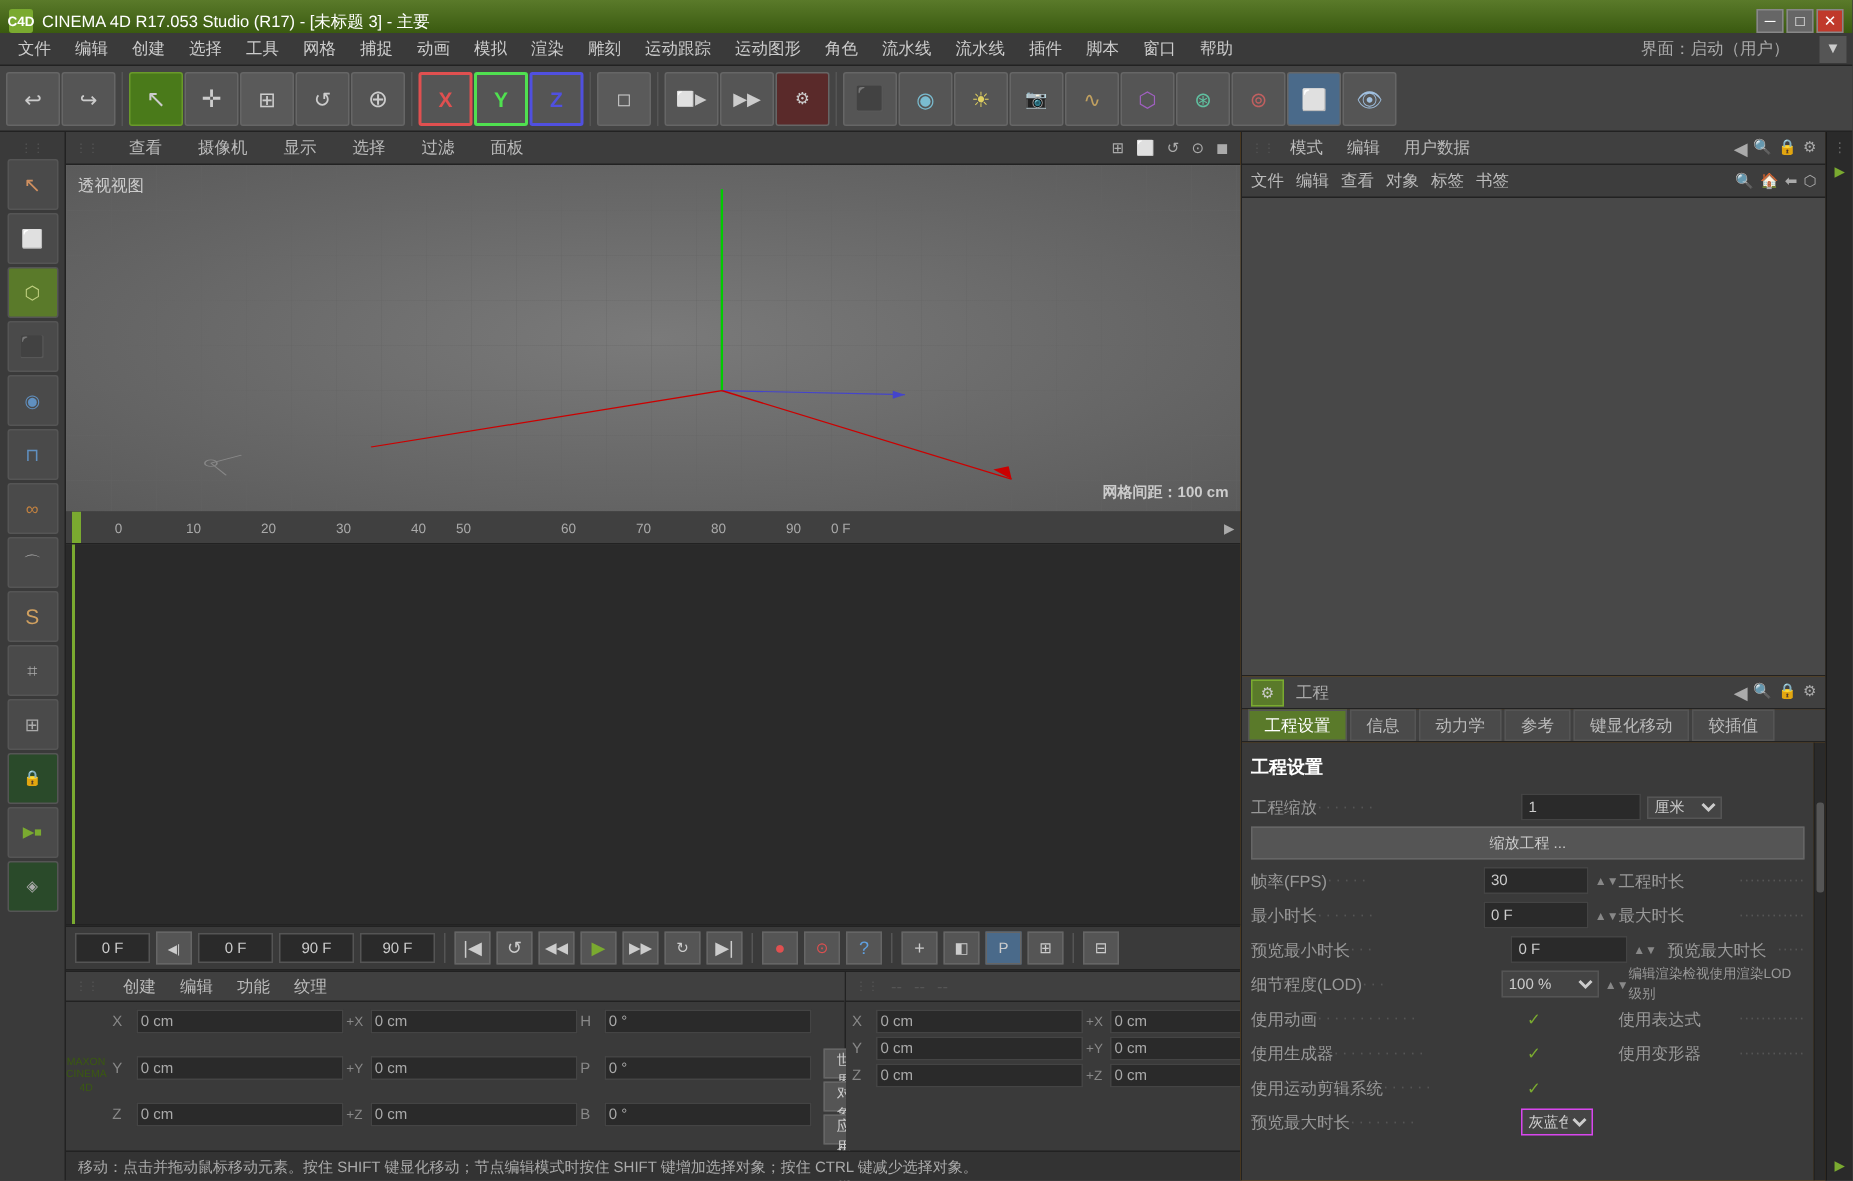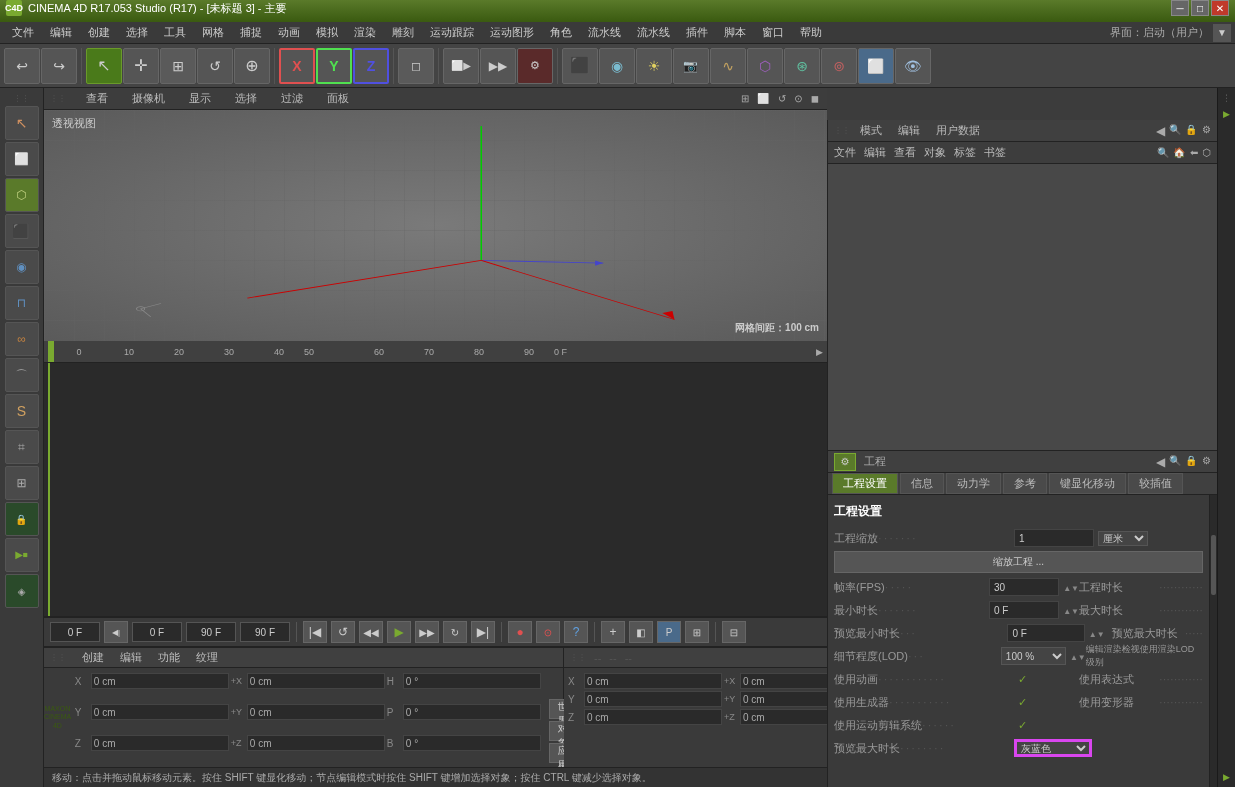--- a/index.html
+++ b/index.html
@@ -1,37 +1,37 @@
 <!DOCTYPE html>
 <html><head>
   <meta charset="utf-8">
   <style>
     * { margin: 0; padding: 0; box-sizing: border-box; }
     body { width: 1235px; height: 787px; overflow: hidden; background: #3c3c3c; font-family: 'SimSun', 'Microsoft YaHei', sans-serif; font-size: 11px; color: #ccc; }
 
     
     #titlebar {
       width: 100%; height: 22px; background: linear-gradient(to bottom, #5a7a2a, #3a5a10);
-      display: flex; align-items: flex-start; justify-content: space-between;
+      display: flex; align-items: flex-end; justify-content: space-between;
       padding: 0 6px; color: #fff; font-size: 11px;
     }
     #titlebar-left { display: flex; align-items: center; gap: 6px; }
     #titlebar-logo { width: 16px; height: 16px; background: #7aaa30; border-radius: 2px; display: flex; align-items: center; justify-content: center; font-size: 9px; color: #fff; font-weight: bold; }
     #titlebar-controls { display: flex; gap: 2px; }
     .titlebar-btn { width: 18px; height: 16px; background: #666; border: 1px solid #888; display: flex; align-items: center; justify-content: center; font-size: 10px; color: #fff; cursor: pointer; }
     .titlebar-btn.close { background: #c0392b; }
 
     
     #menubar {
       width: 100%; height: 22px; background: #3a3a3a;
       display: flex; align-items: center; padding: 0 4px;
       border-bottom: 1px solid #222;
     }
     .menu-item { padding: 2px 8px; color: #ccc; cursor: pointer; font-size: 11px; white-space: nowrap; }
-    #menubar-right { margin-left: auto; display: flex; align-items: center; gap: 4px; }
+    #menubar-right { margin-left: auto; display: flex; align-items: center; gap: 20px; }
 
     
     #main-toolbar {
       width: 100%; height: 44px; background: #444;
       display: flex; align-items: center; padding: 2px 4px; gap: 2px;
       border-bottom: 1px solid #222;
     }
     .toolbar-separator { width: 1px; height: 36px; background: #555; margin: 0 2px; }
     .toolbar-btn {
       width: 36px; height: 36px; background: #555; border: 1px solid #666;
@@ -185,21 +185,21 @@
     }
     #status-bar {
       height: 20px; background: #333; border-top: 1px solid #222;
       display: flex; align-items: center; padding: 0 8px;
       font-size: 10px; color: #aaa;
     }
 
     
     #right-panel {
       width: 390px; background: #a16207; border-left: 1px solid #222;
-      display: flex; flex-direction: column; flex-shrink: 0; margin-top: 32px;
+      display: flex; flex-direction: column; flex-shrink: 0;
     }
 
     
     #obj-manager {
       height: 400px; display: flex; flex-direction: column;
       border-bottom: 1px solid #222;
     }
     #obj-toolbar {
       height: 22px; background: #404040; display: flex; align-items: center;
       padding: 0 6px; gap: 4px; border-bottom: 1px solid #222;
@@ -775,21 +775,21 @@
             </div>
             <span class="attr-checkbox">✓</span>
           </div>
 
           
           <div class="attr-row">
             <div class="attr-label">
               <span>预览最大时长</span>
               <span class="attr-dots"> ········</span>
             </div>
-            <select style="background:#444;border:3px solid #d946ef;color:#ccc;font-size:10px;width:78px;height:18px;">
+            <select style="background:#444;border:1px solid #d946ef;color:#ccc;font-size:10px;width:48px;height:18px;">
               <option>灰蓝色</option><option>红色</option><option>绿色</option>
             </select>
           </div>
 
           
           <div style="height:20px;"></div>
         </div>
         <div id="attr-scrollbar">
           <div style="height:60px;background:#555;margin:40px 1px 0;border-radius:2px;"></div>
         </div>

